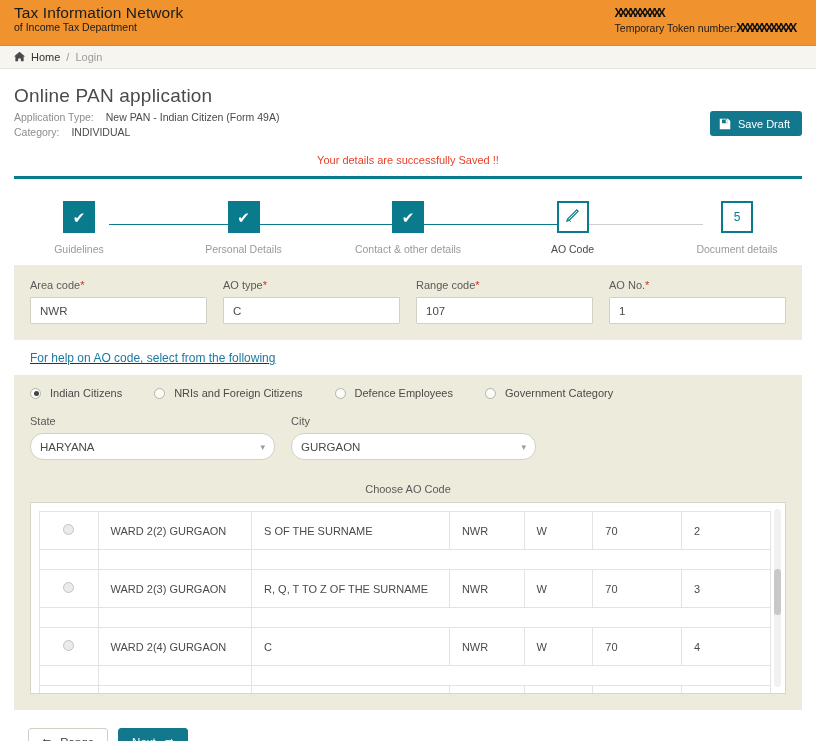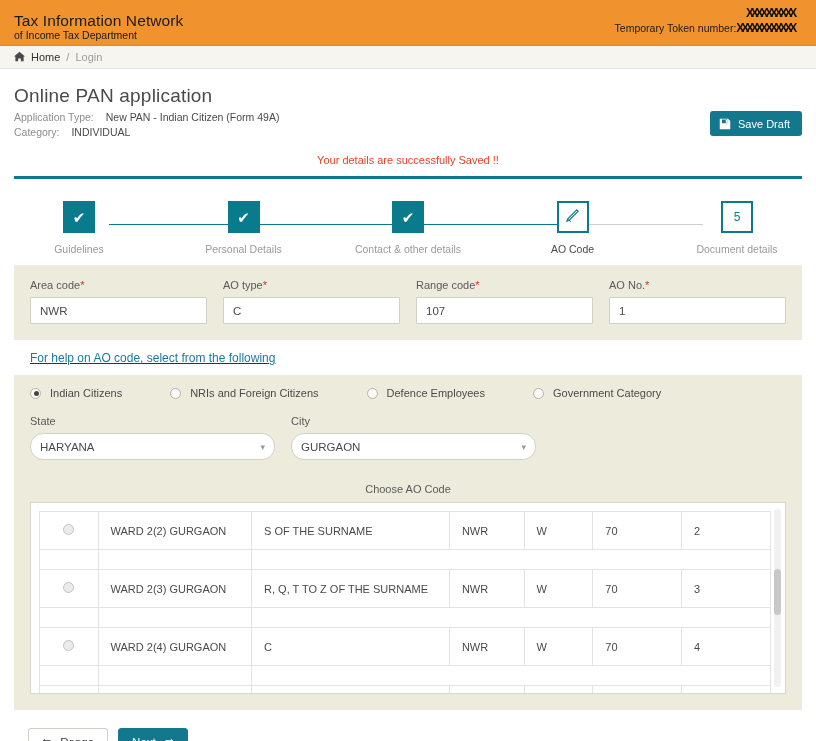--- a/index.html
+++ b/index.html
@@ -14,38 +14,37 @@
   }
 
   
   .topbar {
     position:relative;
     height:46px;
     background:#f0922d;
     border-bottom:1px solid #e5871f;
   }
   .brand {
-    position:absolute; left:14px; top:13px;
+    position:absolute; left:14px; top:5px;
     line-height:1.05;
   }
   .brand-line1 {
     font-size:15.5px;
     color:#1b1b1b;
     letter-spacing:.1px;
   }
   .brand-line2 {
     font-size:10.5px;
     color:#1b1b1b;
     text-align:left;
     padding-right:1px;
     margin-top:1px;
   }
   .token-block {
     position:absolute; right:22px; top:6px;
-    text-align:right;
     line-height:1.25;
     color:#1b1b1b;
     font-size:10.5px;
     margin-left:44px;
   }
   .redact {
     font-family:"Liberation Sans", sans-serif;
     font-weight:bold;
     letter-spacing:-3.2px;
     color:#111;
@@ -146,21 +145,21 @@
     text-decoration:underline;
   }
   .helpbar a {
     color:#1a7a9e; font-size:12px; text-decoration:none;
   }
 
   .panel2 {
     background:#ecebdc;
     padding:12px 16px 16px 16px;
   }
-  .radios { display:flex; align-items:center; gap:16px; margin-bottom:16px; }
+  .radios { display:flex; align-items:center; gap:0; margin-bottom:16px; }
   .radio-item { display:flex; align-items:center; margin-right:32px; }
   .rdo {
     width:11px; height:11px; border-radius:50%;
     border:1px solid #b4b3a8; background:#fbfbf8;
     display:inline-block; position:relative; margin-right:9px;
   }
   .rdo.on::after {
     content:""; position:absolute; left:2.5px; top:2.5px;
     width:5px; height:5px; border-radius:50%; background:#444;
   }

